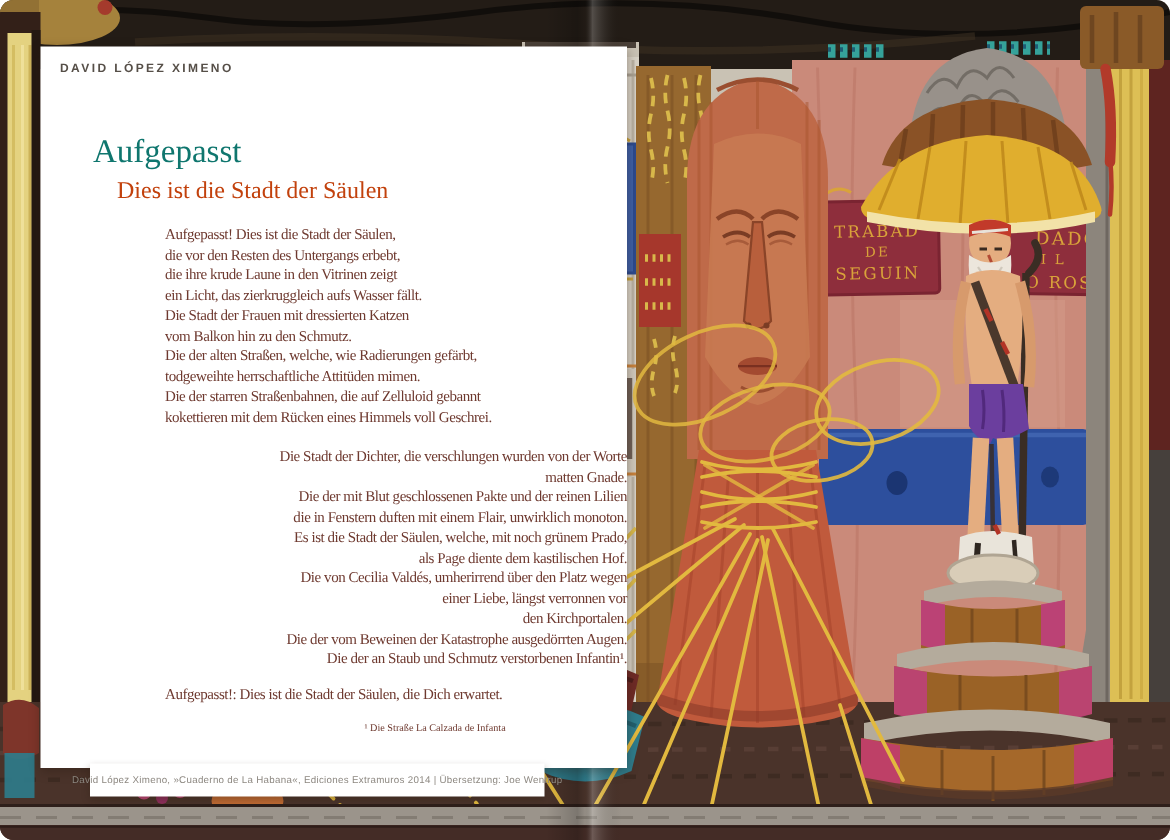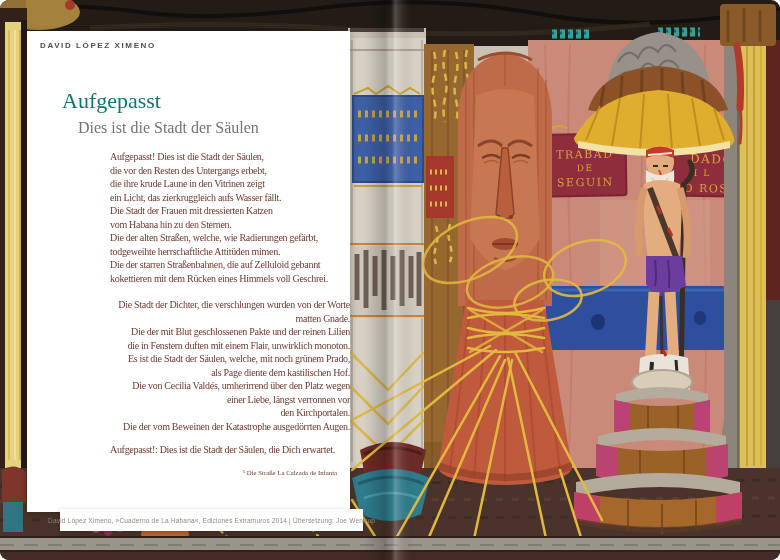--- a/index.html
+++ b/index.html
@@ -1,24 +1,24 @@
 <!DOCTYPE html>
 <html><head>
 <meta charset="utf-8">
 <style>
   html,body{margin:0;padding:0;width:780px;height:560px;background:#fff;overflow:hidden;}
   .photo{position:relative;width:780px;height:560px;border-radius:9px;overflow:hidden;background:#c9c2b4;}
   .artwork{position:absolute;left:0;top:0;width:780px;height:560px;}
   
-  .text-page{position:absolute;left:27px;top:31px;width:323px;height:481px;background:#ffffff;
+  .text-page{position:absolute;left:27px;top:31px;width:391px;height:481px;background:#ffffff;
     box-shadow:0 2px 7px rgba(40,25,15,.4);}
   .author{margin:10px 0 0 13px;font-family:"Liberation Sans",sans-serif;font-size:8px;font-weight:bold;
     letter-spacing:1.6px;color:#564f48;}
   .title{margin:38px 0 0 35px;font-family:"Liberation Serif",serif;font-size:22px;color:#0f766e;}
-  .subtitle{margin:5px 0 0 51px;font-family:"Liberation Serif",serif;font-size:16px;color:#737373;}
+  .subtitle{margin:5px 0 0 51px;font-family:"Liberation Serif",serif;font-size:16px;color:#c2410c;}
   .poem{margin:13px 0 0 83px;font-family:"Liberation Serif",serif;font-size:10px;letter-spacing:-0.3px;
     line-height:13.5px;color:#6e392f;white-space:nowrap;}
   .stanza2{margin-top:13px;text-align:right;}
   .closing{margin-top:10px;}
   .footnote{margin:9px 0 0 133px;font-family:"Liberation Serif",serif;font-size:6.8px;color:#6e392f;
     letter-spacing:0;}
   .credit-strip{position:absolute;left:60px;top:509px;width:303px;height:22px;background:#ffffff;
     display:flex;align-items:center;justify-content:center;box-shadow:0 2px 5px rgba(40,25,15,.35);}
   .credit{font-family:"Liberation Sans",sans-serif;font-size:6.5px;color:#8d8881;letter-spacing:.2px;white-space:nowrap;}
   .sign-text{font-family:"DejaVu Serif",serif;fill:#d9a33a;letter-spacing:1.5px;}
@@ -344,37 +344,38 @@
     <div class="author">DAVID LÓPEZ XIMENO</div>
     <div class="title">Aufgepasst</div>
     <div class="subtitle">Dies ist die Stadt der Säulen</div>
     <div class="poem">
       <div>
           <div>Aufgepasst! Dies ist die Stadt der Säulen,</div>
           <div>die vor den Resten des Untergangs erbebt,</div>
           <div>die ihre krude Laune in den Vitrinen zeigt</div>
           <div>ein Licht, das zierkruggleich aufs Wasser fällt.</div>
           <div>Die Stadt der Frauen mit dressierten Katzen</div>
-          <div>vom Habana hin zu den Sternen.</div>
+          <div>vom Balkon hin zu den Schmutz.</div>
           <div>Die der alten Straßen, welche, wie Radierungen gefärbt,</div>
           <div>todgeweihte herrschaftliche Attitüden mimen.</div>
           <div>Die der starren Straßenbahnen, die auf Zelluloid gebannt</div>
           <div>kokettieren mit dem Rücken eines Himmels voll Geschrei.</div>
         </div>
       <div class="stanza2">
           <div>Die Stadt der Dichter, die verschlungen wurden von der Worte</div>
           <div>matten Gnade.</div>
           <div>Die der mit Blut geschlossenen Pakte und der reinen Lilien</div>
           <div>die in Fenstern duften mit einem Flair, unwirklich monoton.</div>
           <div>Es ist die Stadt der Säulen, welche, mit noch grünem Prado,</div>
           <div>als Page diente dem kastilischen Hof.</div>
           <div>Die von Cecilia Valdés, umherirrend über den Platz wegen</div>
           <div>einer Liebe, längst verronnen vor</div>
           <div>den Kirchportalen.</div>
           <div>Die der vom Beweinen der Katastrophe ausgedörrten Augen.</div>
+          <div>Die der an Staub und Schmutz verstorbenen Infantin¹.</div>
         </div>
       <div class="closing">Aufgepasst!: Dies ist die Stadt der Säulen, die Dich erwartet.</div>
       <div class="footnote">¹ Die Straße La Calzada de Infanta</div>
     </div>
   </div>
 
   <div class="credit-strip">
     <span class="credit">David López Ximeno, »Cuaderno de La Habana«, Ediciones Extramuros 2014 | Übersetzung: Joe Wentrup</span>
   </div>
 

